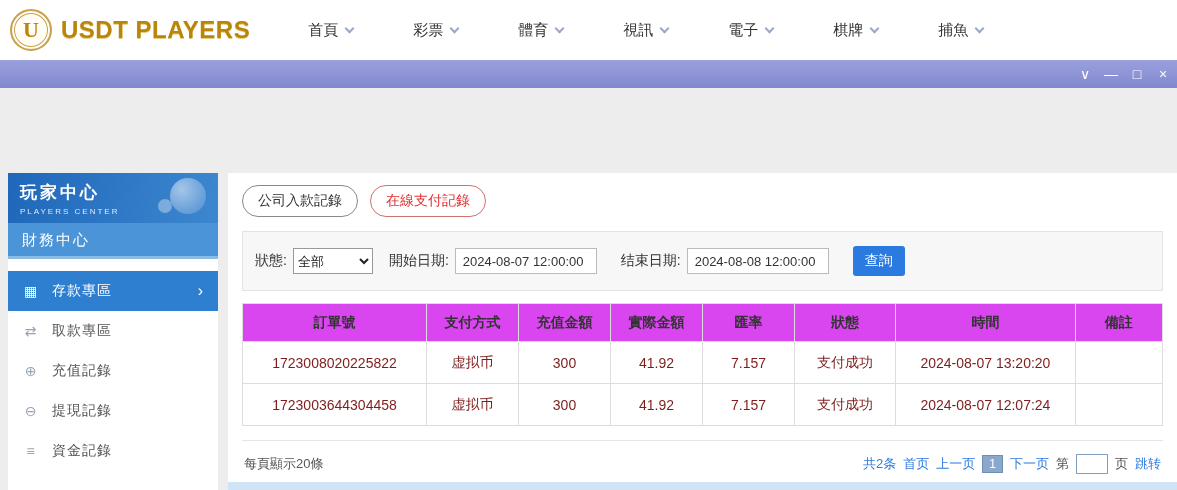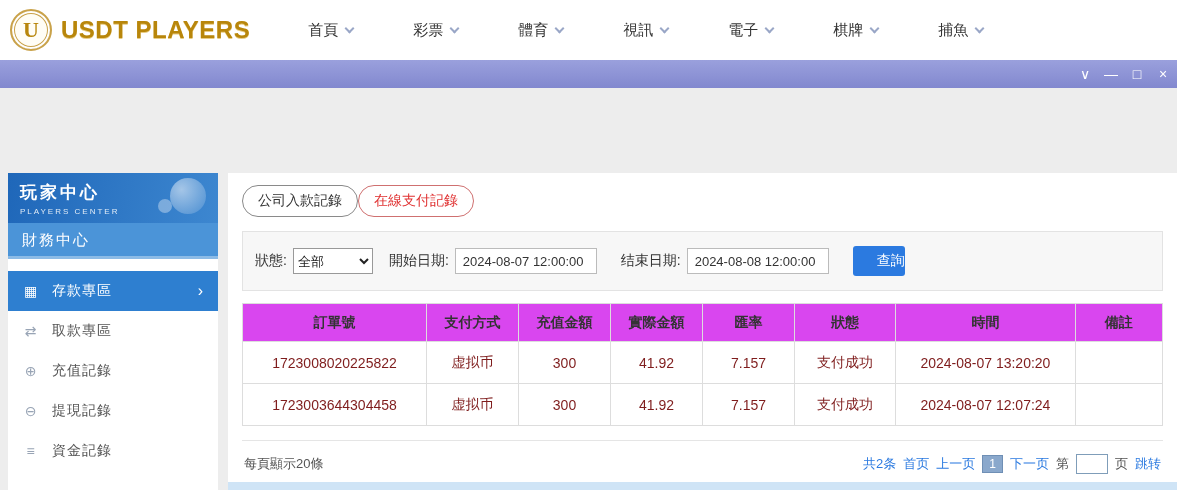--- a/index.html
+++ b/index.html
@@ -48,34 +48,34 @@
                   font-size:14px; cursor:pointer; letter-spacing:1px; }
   .mi { width:18px; margin-right:12px; color:#98a4b5; font-size:14px; font-style:normal; text-align:center; }
   .side-menu li.active { background:#2e7fd0; color:#fff; }
   .side-menu li.active .mi { color:#fff; }
   .mi-arrow { margin-left:auto; font-style:normal; font-size:16px; color:#fff; }
 
   
   .content { flex:1; background:#fff; margin-left:10px; padding:12px 14px 0 14px; position:relative; }
   .content .bottomstrip { position:absolute; left:0; right:0; bottom:0; height:8px; background:#cfe4f6; }
 
-  .tabs { display:flex; }
+  .tabs { display:flex; gap:12px; }
   .tab { border:1px solid #8a8a8a; border-radius:16px; padding:6px 15px; font-size:14px;
          color:#333; background:#fff; cursor:pointer; font-family:inherit; }
   .tab.active { color:#e03131; border-color:#cf7070; }
 
   .filterbar { margin-top:14px; background:#f7f7f7; border:1px solid #e3e3e3; padding:14px 12px;
                display:flex; align-items:center; font-size:14px; color:#333; }
   .filterbar .flabel { margin-right:6px; white-space:nowrap; }
   .filterbar select { height:26px; width:80px; margin-right:16px; border:1px solid #999;
                       font-size:13px; font-family:inherit; color:#222; background:#fff; }
   .filterbar input.date { height:26px; width:142px; border:1px solid #bbb; padding:0 7px;
                       font-size:13px; color:#333; margin-right:24px; font-family:inherit; }
   .btn-search { background:#2b7ae0; color:#fff; border:none; width:52px; height:30px;
-                border-radius:3px; font-size:14px; cursor:pointer; font-family:inherit;text-align:right; }
+                border-radius:3px; font-size:14px; cursor:pointer; font-family:inherit; }
 
   table.datatable { width:100%; border-collapse:collapse; margin-top:12px; font-size:14px; table-layout:fixed; }
   .datatable th { background:#d946ef; border:1px solid #ddd; height:38px; font-weight:bold; color:#333; }
   .datatable td { border:1px solid #ddd; height:42px; text-align:center; color:#7f1d1d; }
 
   .tfoot { margin-top:14px; border-top:1px solid #e5e5e5; padding:13px 2px 0 2px;
            display:flex; justify-content:space-between; align-items:center; font-size:13px; color:#555; }
   .pager { display:flex; align-items:center; gap:7px; }
   .plink { color:#2b7ae0; cursor:pointer; }
   .ptotal { color:#2b7ae0; }

